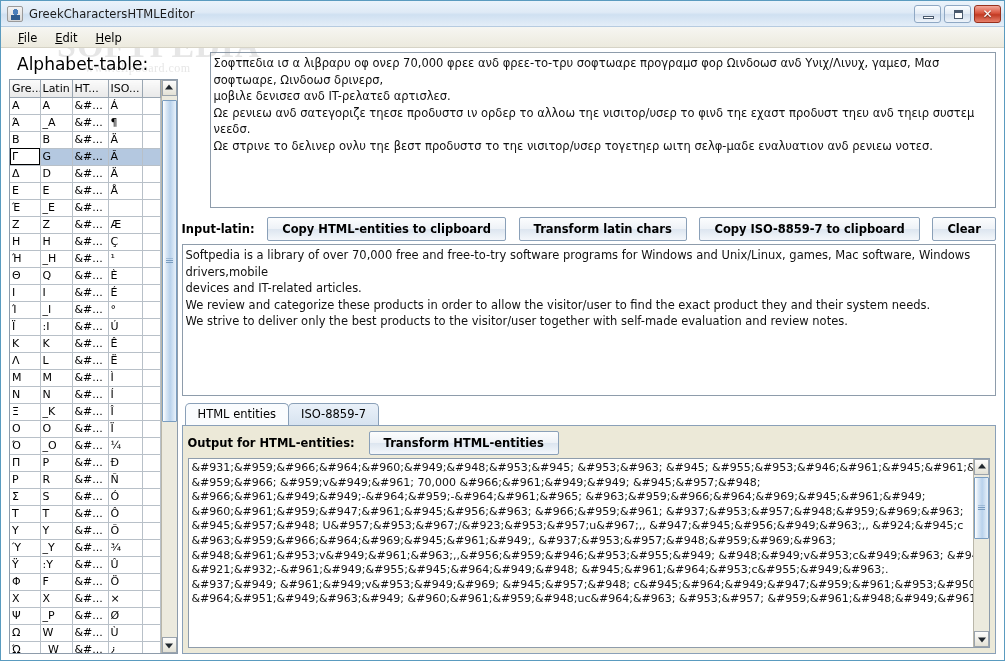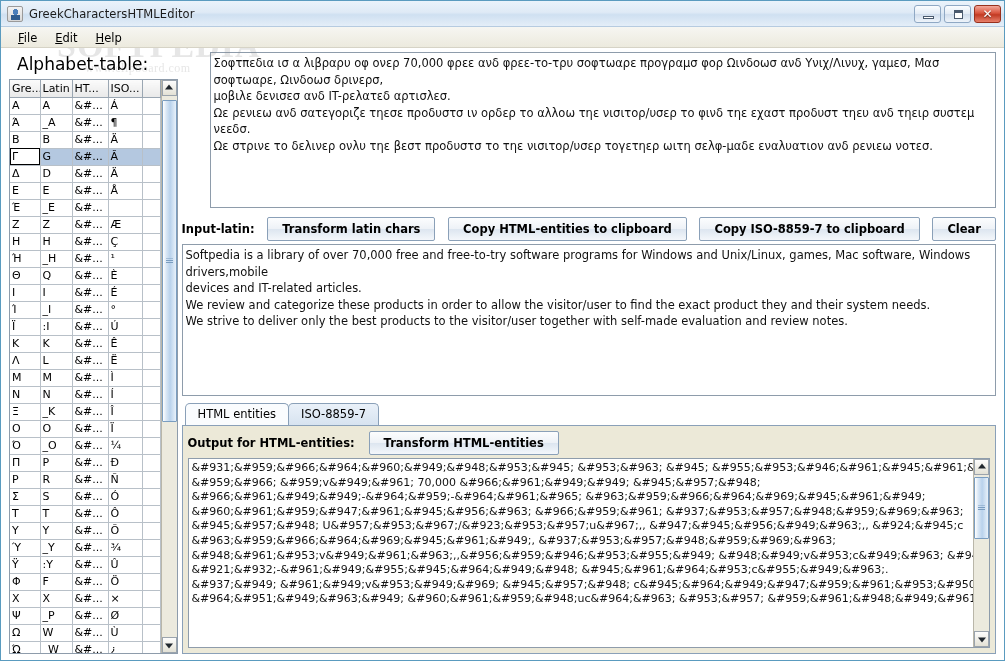--- a/index.html
+++ b/index.html
@@ -670,22 +670,22 @@
 
       <div class="textbox" id="preview-box">
         <div class="content">Σοφτπεδια ισ α λιβραρυ οφ ονερ 70,000 φρεε ανδ φρεε-το-τρυ σοφτωαρε προγραμσ φορ Ωινδοωσ ανδ Υνιχ/Λινυχ, γαμεσ, Μασ σοφτωαρε, Ωινδοωσ δρινερσ,
 μοβιλε δενισεσ ανδ IT-ρελατεδ αρτισλεσ.
 Ωε ρενιεω ανδ σατεγοριζε τηεσε προδυστσ ιν ορδερ το αλλοω τηε νισιτορ/υσερ το φινδ τηε εχαστ προδυστ τηευ ανδ τηειρ συστεμ νεεδσ.
 Ωε στρινε το δελινερ ονλυ τηε βεστ προδυστσ το τηε νισιτορ/υσερ τογετηερ ωιτη σελφ-μαδε εναλυατιον ανδ ρενιεω νοτεσ.</div>
       </div>
 
       <div class="row-head" style="margin-top:7px;justify-content:space-between;">
         <span class="lbl">Input-latin:</span>
+        <button class="jbtn">Copy HTML-entities to clipboard</button>
         <button class="jbtn">Transform latin chars</button>
-        <button class="jbtn">Copy HTML-entities to clipboard</button>
         <button class="jbtn">Copy ISO-8859-7 to clipboard</button>
         <button class="jbtn">Clear</button>
       </div>
 
       <div class="textbox" id="input-box">
         <div class="content">Softpedia is a library of over 70,000 free and free-to-try software programs for Windows and Unix/Linux, games, Mac software, Windows drivers,mobile
 devices and IT-related articles.
 We review and categorize these products in order to allow the visitor/user to find the exact product they and their system needs.
 We strive to deliver only the best products to the visitor/user together with self-made evaluation and review notes.</div>
       </div>

